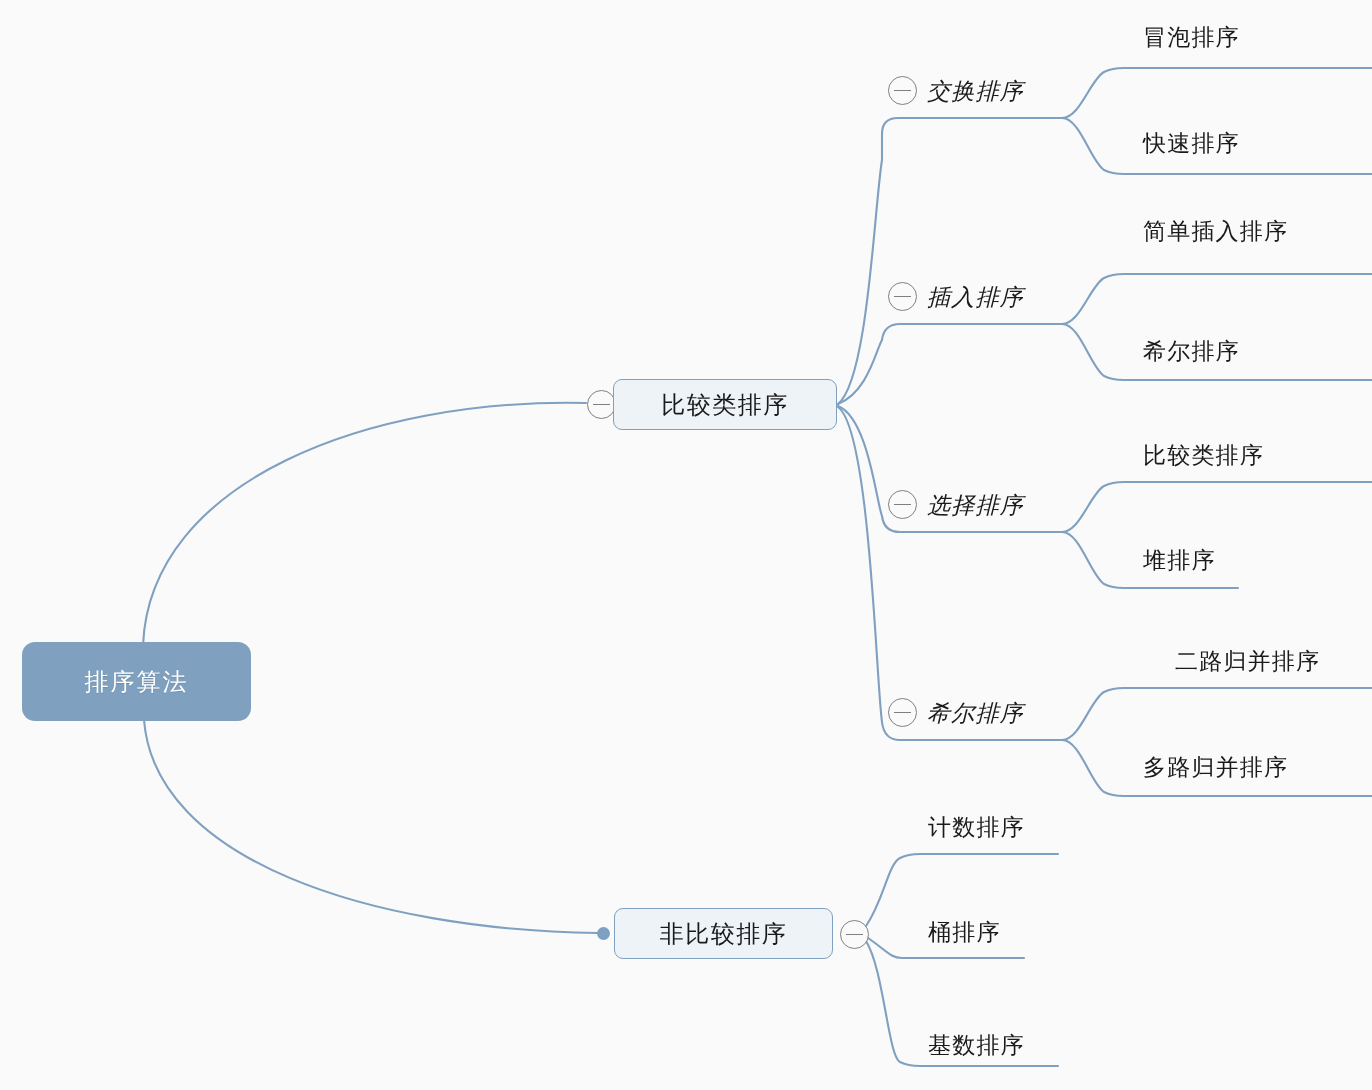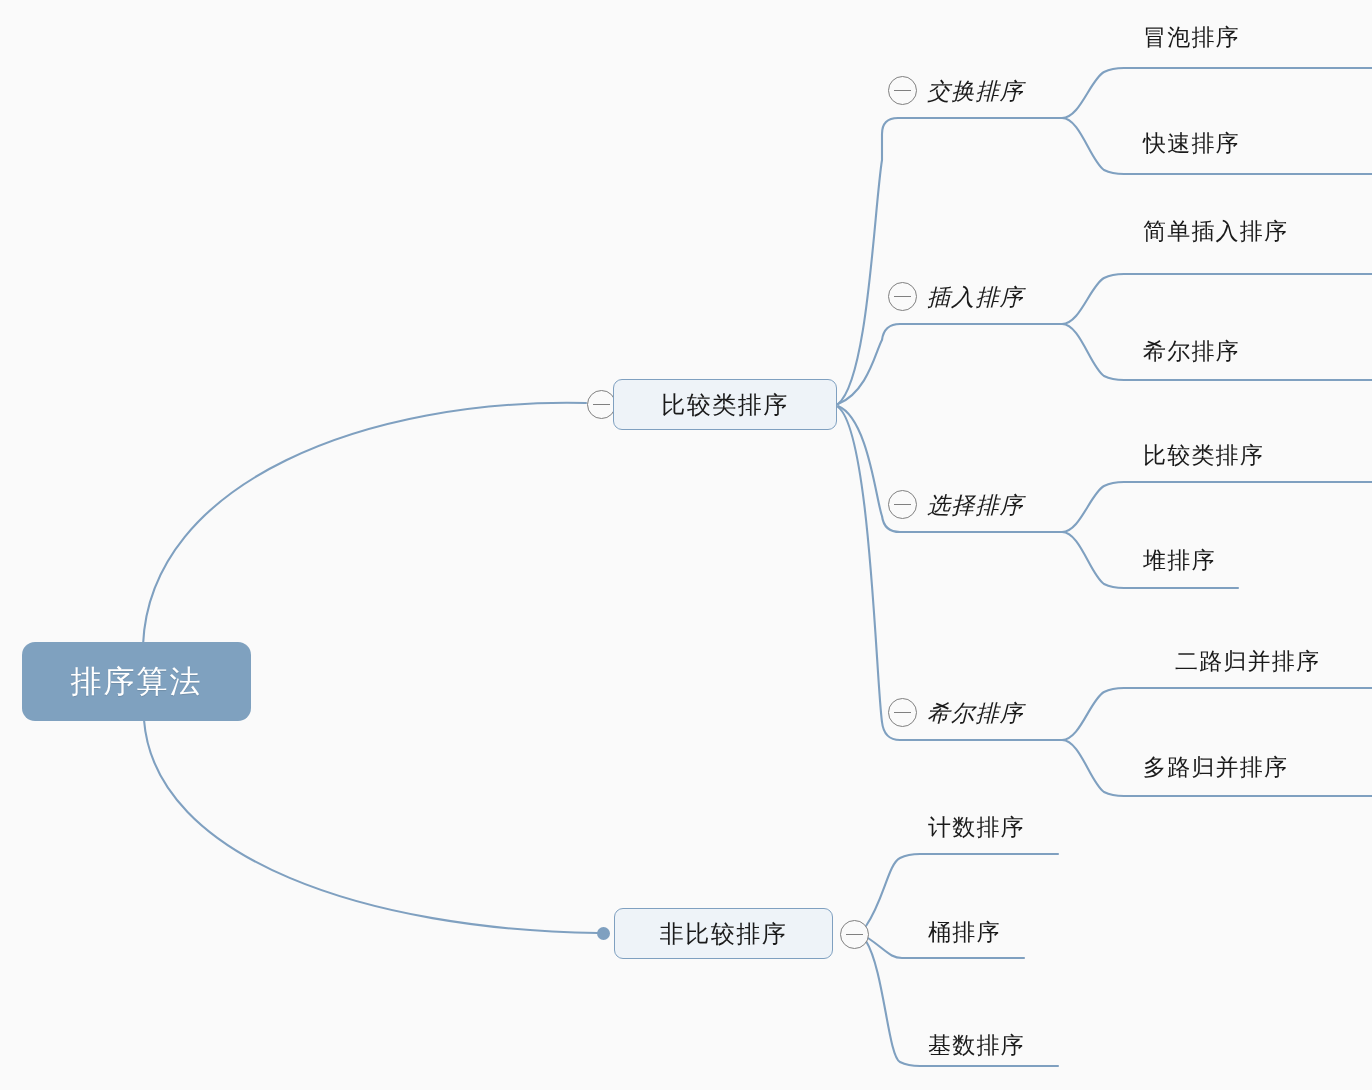--- a/index.html
+++ b/index.html
@@ -40,21 +40,21 @@
     width: 229px;
     height: 79px;
     background: #7fa1bf;
     border-radius: 13px;
     display: flex;
     align-items: center;
     justify-content: center;
   }
   .node-root .label {
     color: #ffffff;
-    font-size: 31px;
+    font-size: 24px;
     letter-spacing: 2px;
     text-shadow: 0 1px 1px rgba(0,0,0,0.12);
   }
   
   .node-l2 {
     height: 51px;
     background: #eef3f8;
     border: 1.6px solid #7fa0c0;
     border-radius: 9px;
     display: flex;

